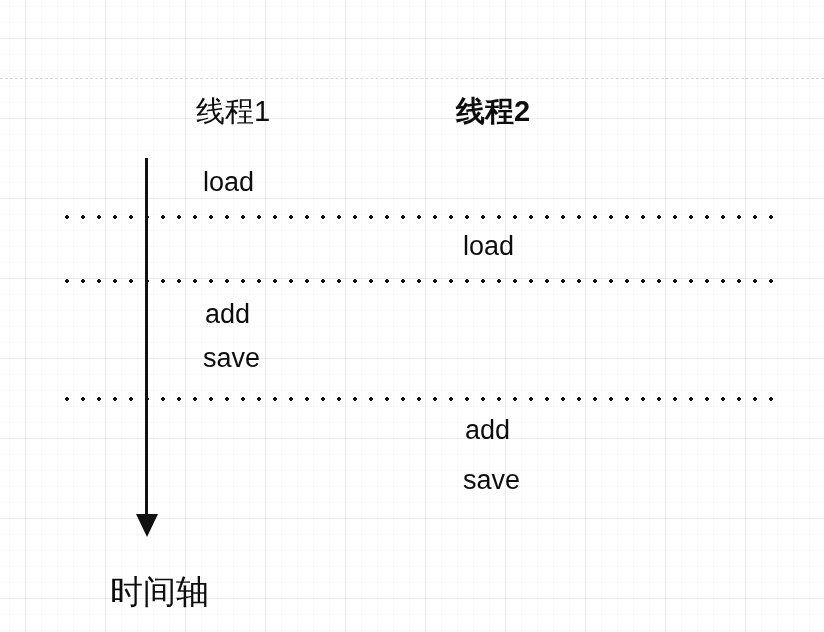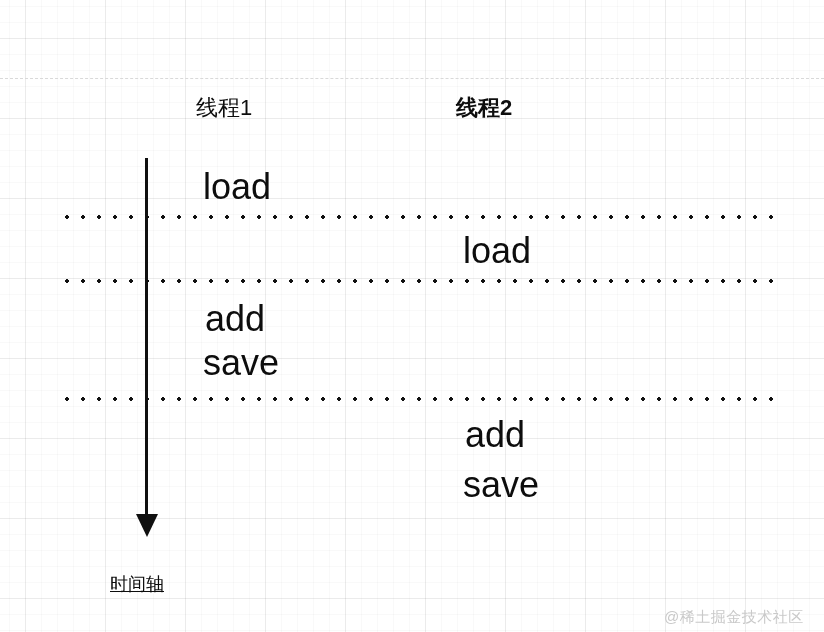--- a/index.html
+++ b/index.html
@@ -67,28 +67,27 @@
     border-top: 23px solid #101010;
   }
 
   .label {
     position: absolute;
     color: #0d0d0d;
     white-space: nowrap;
     line-height: 1;
   }
   .col-head {
-    font-size: 22px;
+    font-size: 29px;
   }
   .op {
-    font-size: 36px;
+    font-size: 27px;
   }
   .axis-label {
-    font-size: 18px;
-    text-decoration: underline;
+    font-size: 33px;
   }
 
   .watermark {
     position: absolute;
     font-size: 15px;
     color: #c9c9c9;
     white-space: nowrap;
     letter-spacing: 0.5px;
   }
 </style>
@@ -117,15 +116,14 @@
       <div class="label op" style="left: 203px; top: 169px;">load</div>
       <div class="label op" style="left: 463px; top: 233px;">load</div>
       <div class="label op" style="left: 205px; top: 301px;">add</div>
       <div class="label op" style="left: 203px; top: 345px;">save</div>
       <div class="label op" style="left: 465px; top: 417px;">add</div>
       <div class="label op" style="left: 463px; top: 467px;">save</div>
     </div>
 
   <div class="label axis-label" style="left: 110px; top: 575px;">时间轴</div>
 
-  <div class="watermark" style="left: 664px; top: 608px;">@稀土掘金技术社区</div>
 
 </div>
 
 </body></html>

